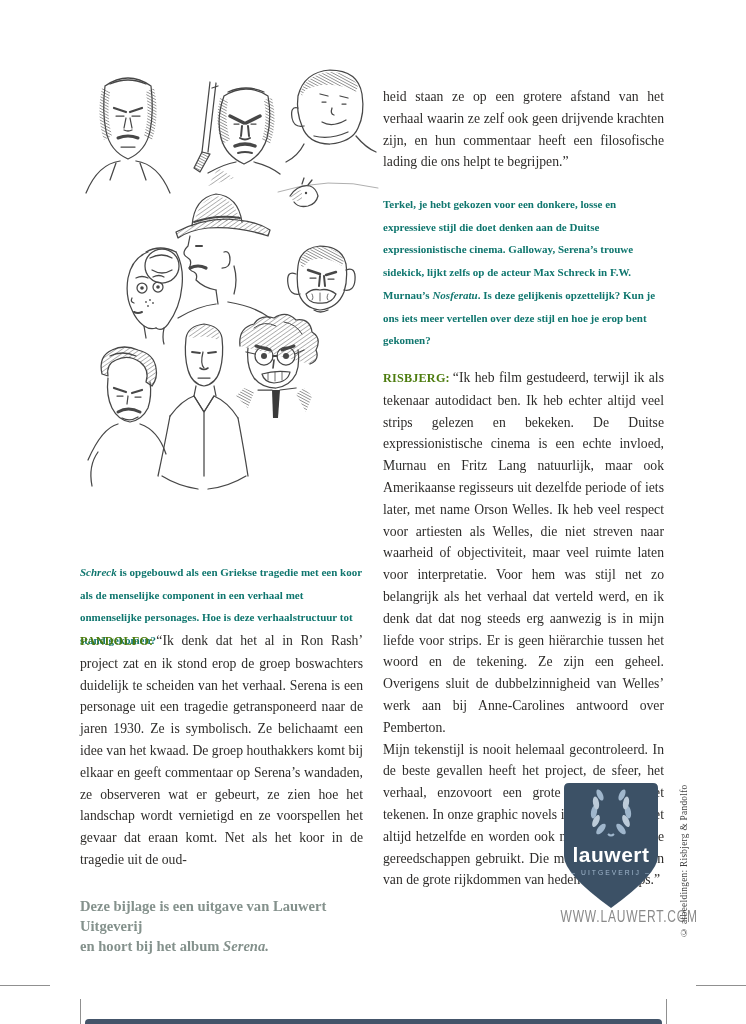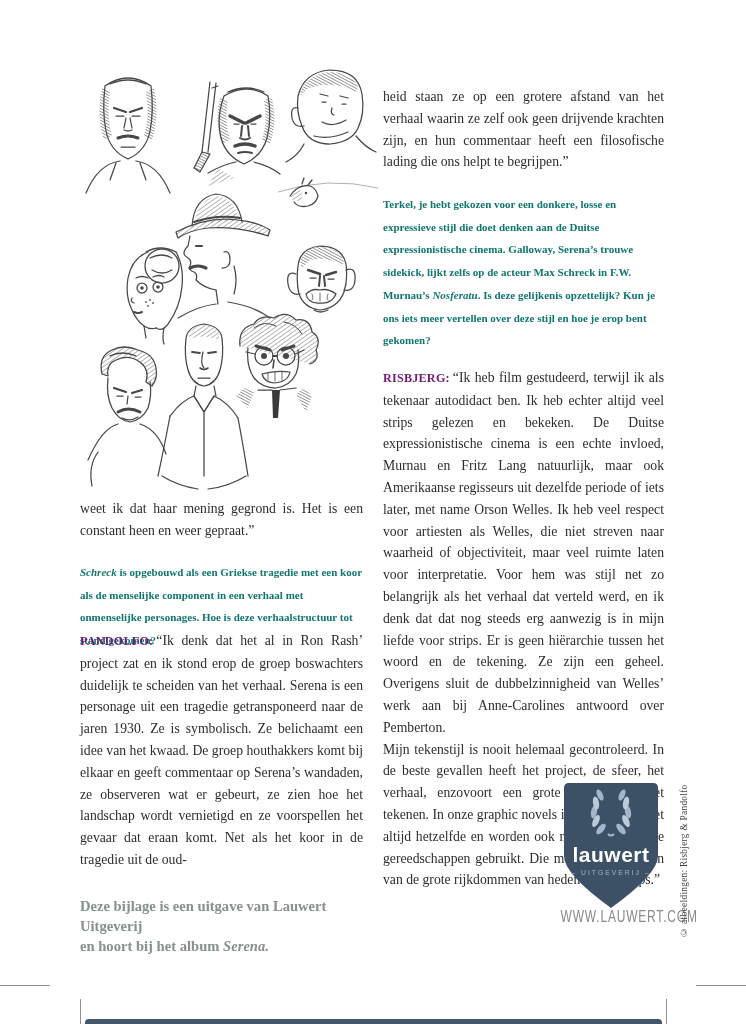--- a/index.html
+++ b/index.html
@@ -2,21 +2,21 @@
 <html><head>
 <meta charset="utf-8">
 <style>
   html,body{margin:0;padding:0;background:#ffffff;}
   .page{position:relative;width:746px;height:1024px;background:#fff;overflow:hidden;
         font-family:"Liberation Serif",serif;color:#2e2c2a;}
   .abs{position:absolute;}
   .col{width:283px;}
   .para{font-size:13.7px;line-height:21.8px;text-align:justify;color:#2e2c2a;margin:0;}
   .question{font-size:11px;line-height:22.7px;font-weight:bold;color:#0f766e;margin:0;text-align:left;}
-  .speaker{color:#701a75;font-weight:bold;font-size:12.2px;letter-spacing:.2px;margin-right:3px;margin-top:24px;}
+  .speaker{color:#4d7c0f;font-weight:bold;font-size:12.2px;letter-spacing:.2px;margin-right:3px;margin-top:24px;}
   .it{font-style:italic;}
   .tagline{font-size:14.6px;line-height:20px;font-weight:bold;color:#84918c;margin:0;}
   .p2{margin-top:0;}
   .site{font-family:"Liberation Sans",sans-serif;font-size:15px;letter-spacing:1px;color:#8a8a8a;
         transform:scale(0.8,1.05);transform-origin:center;white-space:nowrap;text-align:center;}
   .credit{writing-mode:vertical-rl;transform:rotate(180deg);font-size:9.3px;color:#3f3f3f;
           letter-spacing:.3px;white-space:nowrap;font-family:"Liberation Serif",serif;}
   .cropmark{background:#909090;}
   .edge-bar{background:#44556a;border-radius:4px 4px 0 0;}
   svg text{font-family:"Liberation Sans",sans-serif;}
@@ -157,23 +157,20 @@
         <path d="M204,318 Q217,314 232,316 Q230,326 216,327 Q206,326 204,318 Z" fill="#fff"></path>
         <path d="M210,317 L210,324 M217,316 L217,325 M224,316 L224,324" stroke-width=".8"></path>
         <path d="M178,340 L186,332 L196,336 L190,352 Z" fill="url(#h2)" stroke="none"></path>
         <path d="M246,332 L254,340 L248,356 L238,338 Z" fill="url(#h2)" stroke="none"></path>
         <path d="M214,334 L222,334 L220,362 L215,362 Z" fill="#3a3a3a" stroke="none"></path>
         <path d="M200,334 L214,334 M222,334 L238,332"></path>
       </g>
     </svg>
   </div>
 
-  <div class="abs col" style="left:80px;top:498px;">
-    <p class="para">weet ik dat haar mening gegrond is. Het is een constant heen en weer gepraat.”</p>
-  </div>
 
   <div class="abs col" style="left:80px;top:561px;">
     <p class="question"><span class="it">Schreck</span><span> is opgebouwd als een Griekse tragedie met een koor als de menselijke component in een verhaal met onmenselijke personages. Hoe is deze verhaalstructuur tot stand gekomen?</span></p>
   </div>
 
   <div class="abs col" style="left:80px;top:630px;">
     <p class="para"><span class="speaker">PANDOLFO:</span><span>“Ik denk dat het al in Ron Rash’ project zat en ik stond erop de groep boswachters duidelijk te scheiden van het verhaal. Serena is een personage uit een tragedie getransponeerd naar de jaren 1930. Ze is symbolisch. Ze belichaamt een idee van het kwaad. De groep houthakkers komt bij elkaar en geeft commentaar op Serena’s wandaden, ze observeren wat er gebeurt, ze zien hoe het landschap wordt vernietigd en ze voorspellen het gevaar dat eraan komt. Net als het koor in de tragedie uit de oud-</span></p>
   </div>
 
   <div class="abs" style="left:383px;top:86px;width:281px;">

